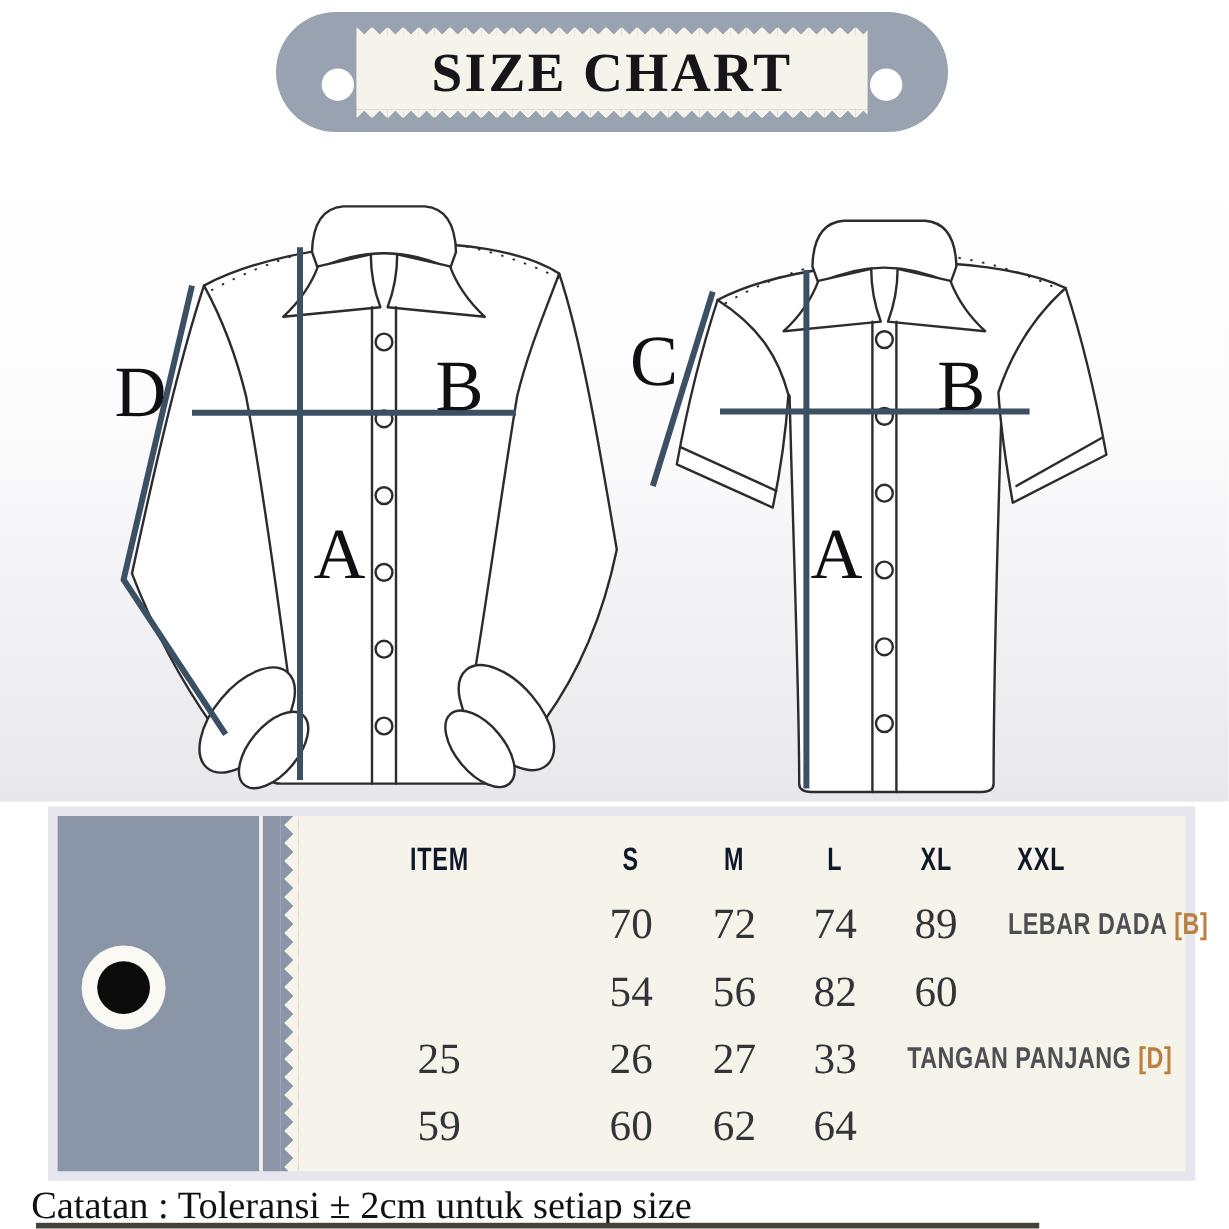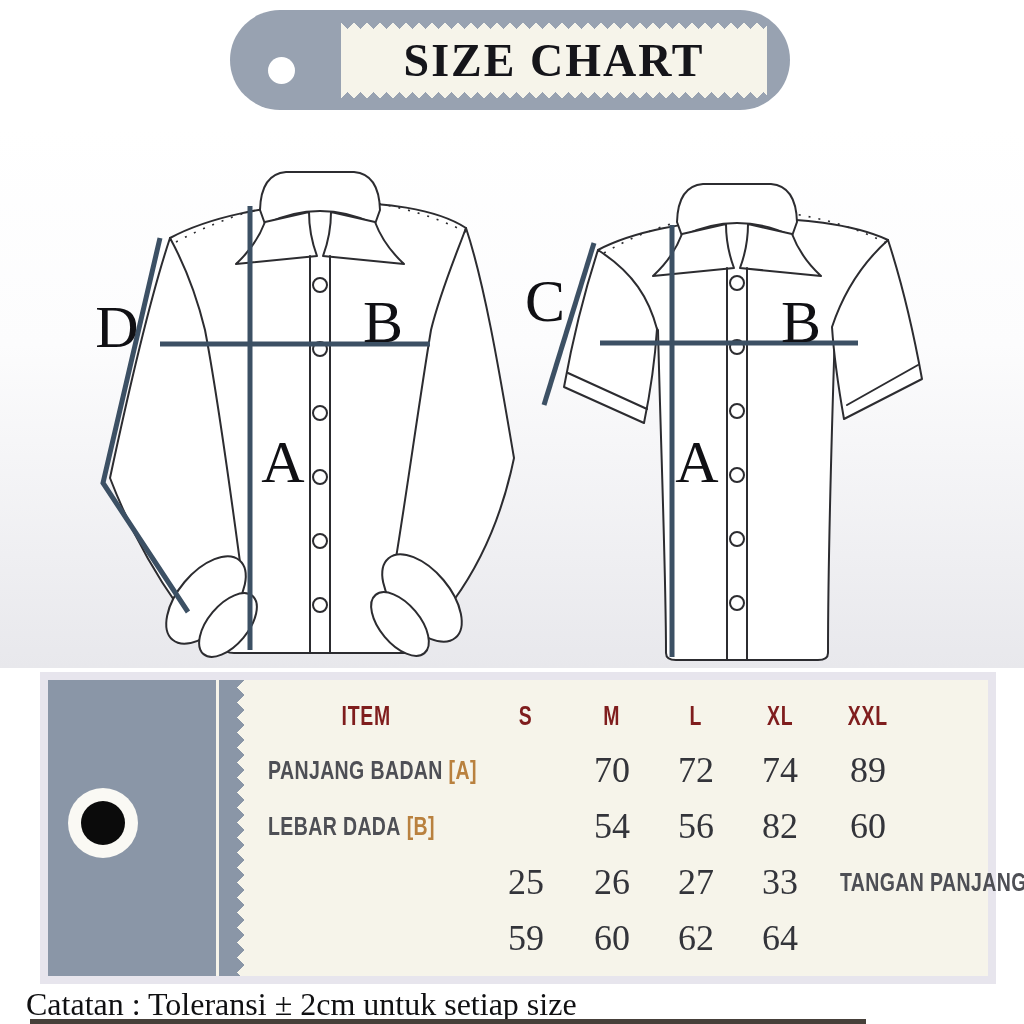--- a/index.html
+++ b/index.html
@@ -5,21 +5,21 @@
   html,body{margin:0;padding:0;background:#ffffff;}
   #stage{position:relative;width:1024px;height:1024px;background:#ffffff;overflow:hidden;
          font-family:"Liberation Serif",serif;}
 
   
   .banner{position:absolute;left:230px;top:10px;width:560px;height:100px;
           background:#98a2b1;border-radius:50px;}
   .hole{position:absolute;top:47px;width:27px;height:27px;border-radius:50%;background:#ffffff;}
   .hole-l{left:38px}
   .hole-r{right:38px}
-  .banner-label{position:absolute;left:67px;top:20px;width:426px;height:61px;background:#f6f4ea;margin-left:44px;}
+  .banner-label{position:absolute;left:67px;top:20px;width:426px;height:61px;background:#f6f4ea;}
   .banner-label::before{content:"";position:absolute;left:0;right:0;top:-7px;height:7px;
     background-image:linear-gradient(45deg,#f6f4ea 5.5px,transparent 0),
                      linear-gradient(-45deg,#f6f4ea 5.5px,transparent 0);
     background-size:13px 13px;background-repeat:repeat-x;background-position:left bottom;}
   .banner-label::after{content:"";position:absolute;left:0;right:0;bottom:-7px;height:7px;
     background-image:linear-gradient(135deg,#f6f4ea 5.5px,transparent 0),
                      linear-gradient(-135deg,#f6f4ea 5.5px,transparent 0);
     background-size:13px 13px;background-repeat:repeat-x;background-position:left top;}
   .banner-title{position:absolute;inset:0;display:flex;align-items:center;justify-content:center;
     font-family:"Liberation Serif",serif;font-weight:700;font-size:46px;letter-spacing:2px;color:#15151a;}
@@ -47,21 +47,21 @@
     background-size:15px 15px;background-repeat:repeat-y;background-position:left top;}
   .eyelet{position:absolute;left:20px;top:108px;width:70px;height:70px;border-radius:50%;
     background:#faf9f4;display:flex;align-items:center;justify-content:center;}
   .eyelet-dot{width:44px;height:44px;border-radius:50%;background:#0b0b0b;}
 
   .size-table{position:absolute;left:16px;top:10px;display:grid;
     grid-template-columns:232px 88px 84px 84px 84px 92px;
     grid-template-rows:52px 56px 56px 56px 56px;align-items:center;}
   .cell{overflow:visible;white-space:nowrap;}
   .h-cell{text-align:center;font-family:"Liberation Sans",sans-serif;font-weight:700;
-    font-size:27px;color:#7f1d1d;}
+    font-size:27px;color:#0f172a;}
   .h-cell .cond{display:inline-block;transform:scaleX(.72);transform-origin:center;letter-spacing:1px;}
   .item-cell{font-family:"Liberation Sans",sans-serif;font-weight:700;font-size:25px;color:#4e4f55;
     padding-left:18px;}
   .item-cell .cond{display:inline-block;transform:scaleX(.78);transform-origin:left center;letter-spacing:.5px;}
   .key{color:#b9813f;}
   .v-cell{text-align:center;font-family:"Liberation Serif",serif;font-size:36px;color:#33343a;}
 
   
   .note{position:absolute;left:26px;top:986px;font-family:"Liberation Serif",serif;
     font-size:32px;color:#101012;}
@@ -151,22 +151,20 @@
           <span class="cond">S</span></div>
         <div class="cell h-cell">
           <span class="cond">M</span></div>
         <div class="cell h-cell">
           <span class="cond">L</span></div>
         <div class="cell h-cell">
           <span class="cond">XL</span></div>
         <div class="cell h-cell">
           <span class="cond">XXL</span></div>
 
-        <div class="cell item-cell">
-          <span class="cond"><span>PANJANG BADAN</span>&nbsp;<span class="key">[A]</span></span></div>
         <div class="cell v-cell"></div>
         <div class="cell v-cell">70</div>
         <div class="cell v-cell">72</div>
         <div class="cell v-cell">74</div>
         <div class="cell v-cell">89</div>
 
         <div class="cell item-cell">
           <span class="cond"><span>LEBAR DADA</span>&nbsp;<span class="key">[B]</span></span></div>
         <div class="cell v-cell"></div>
         <div class="cell v-cell">54</div>

